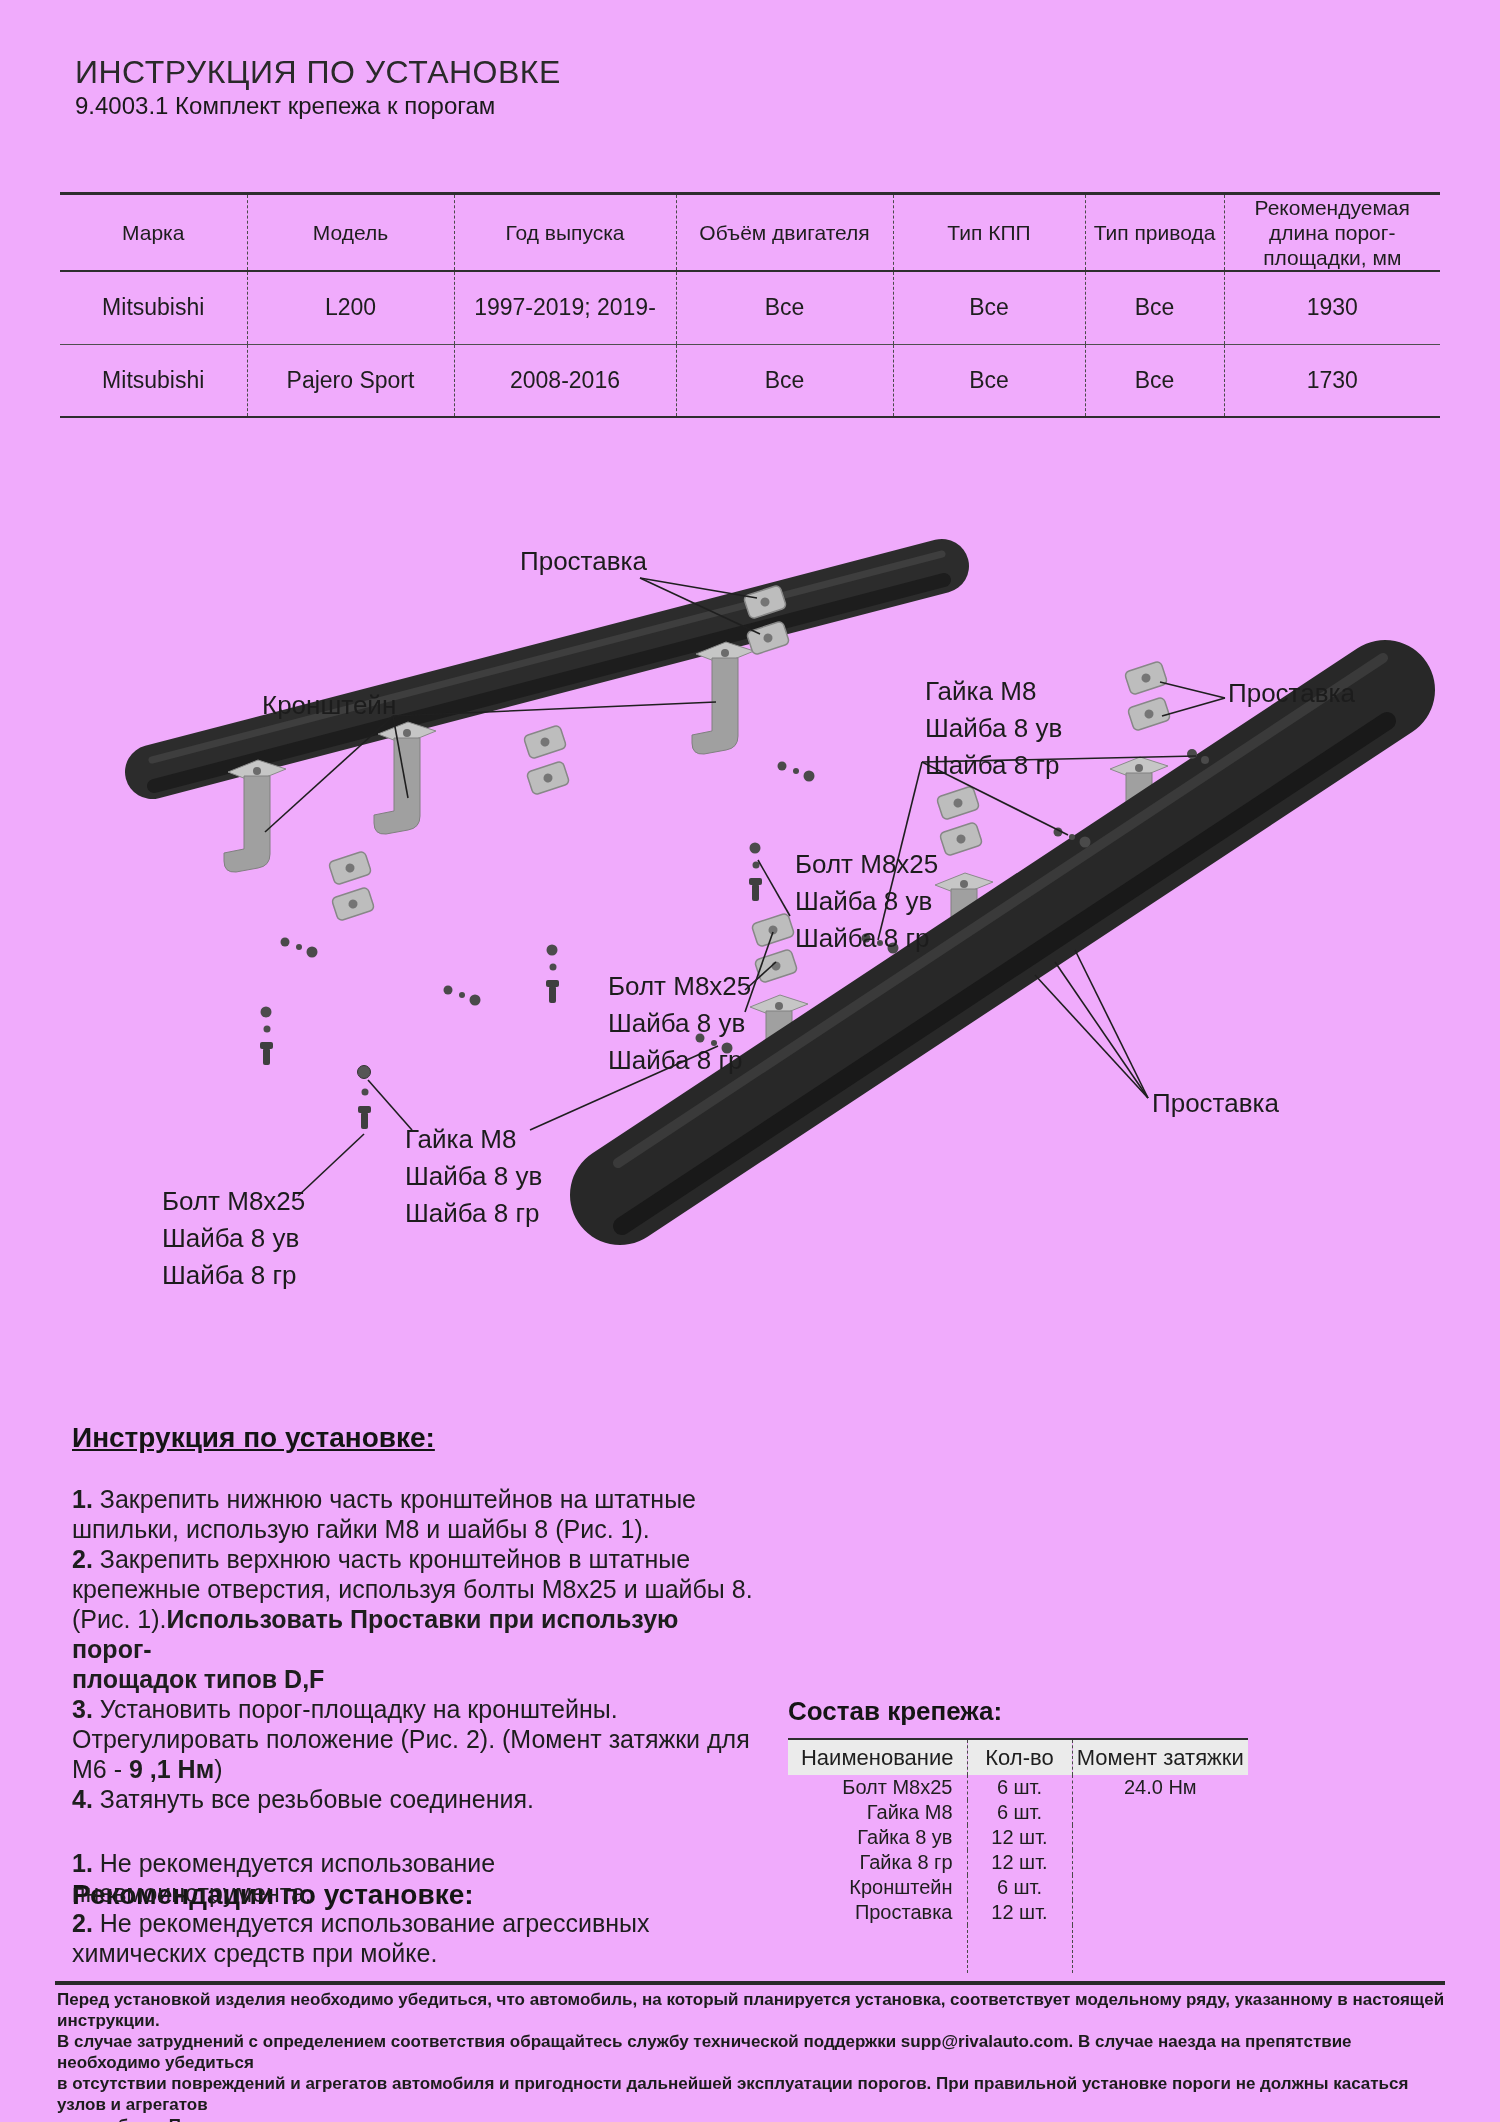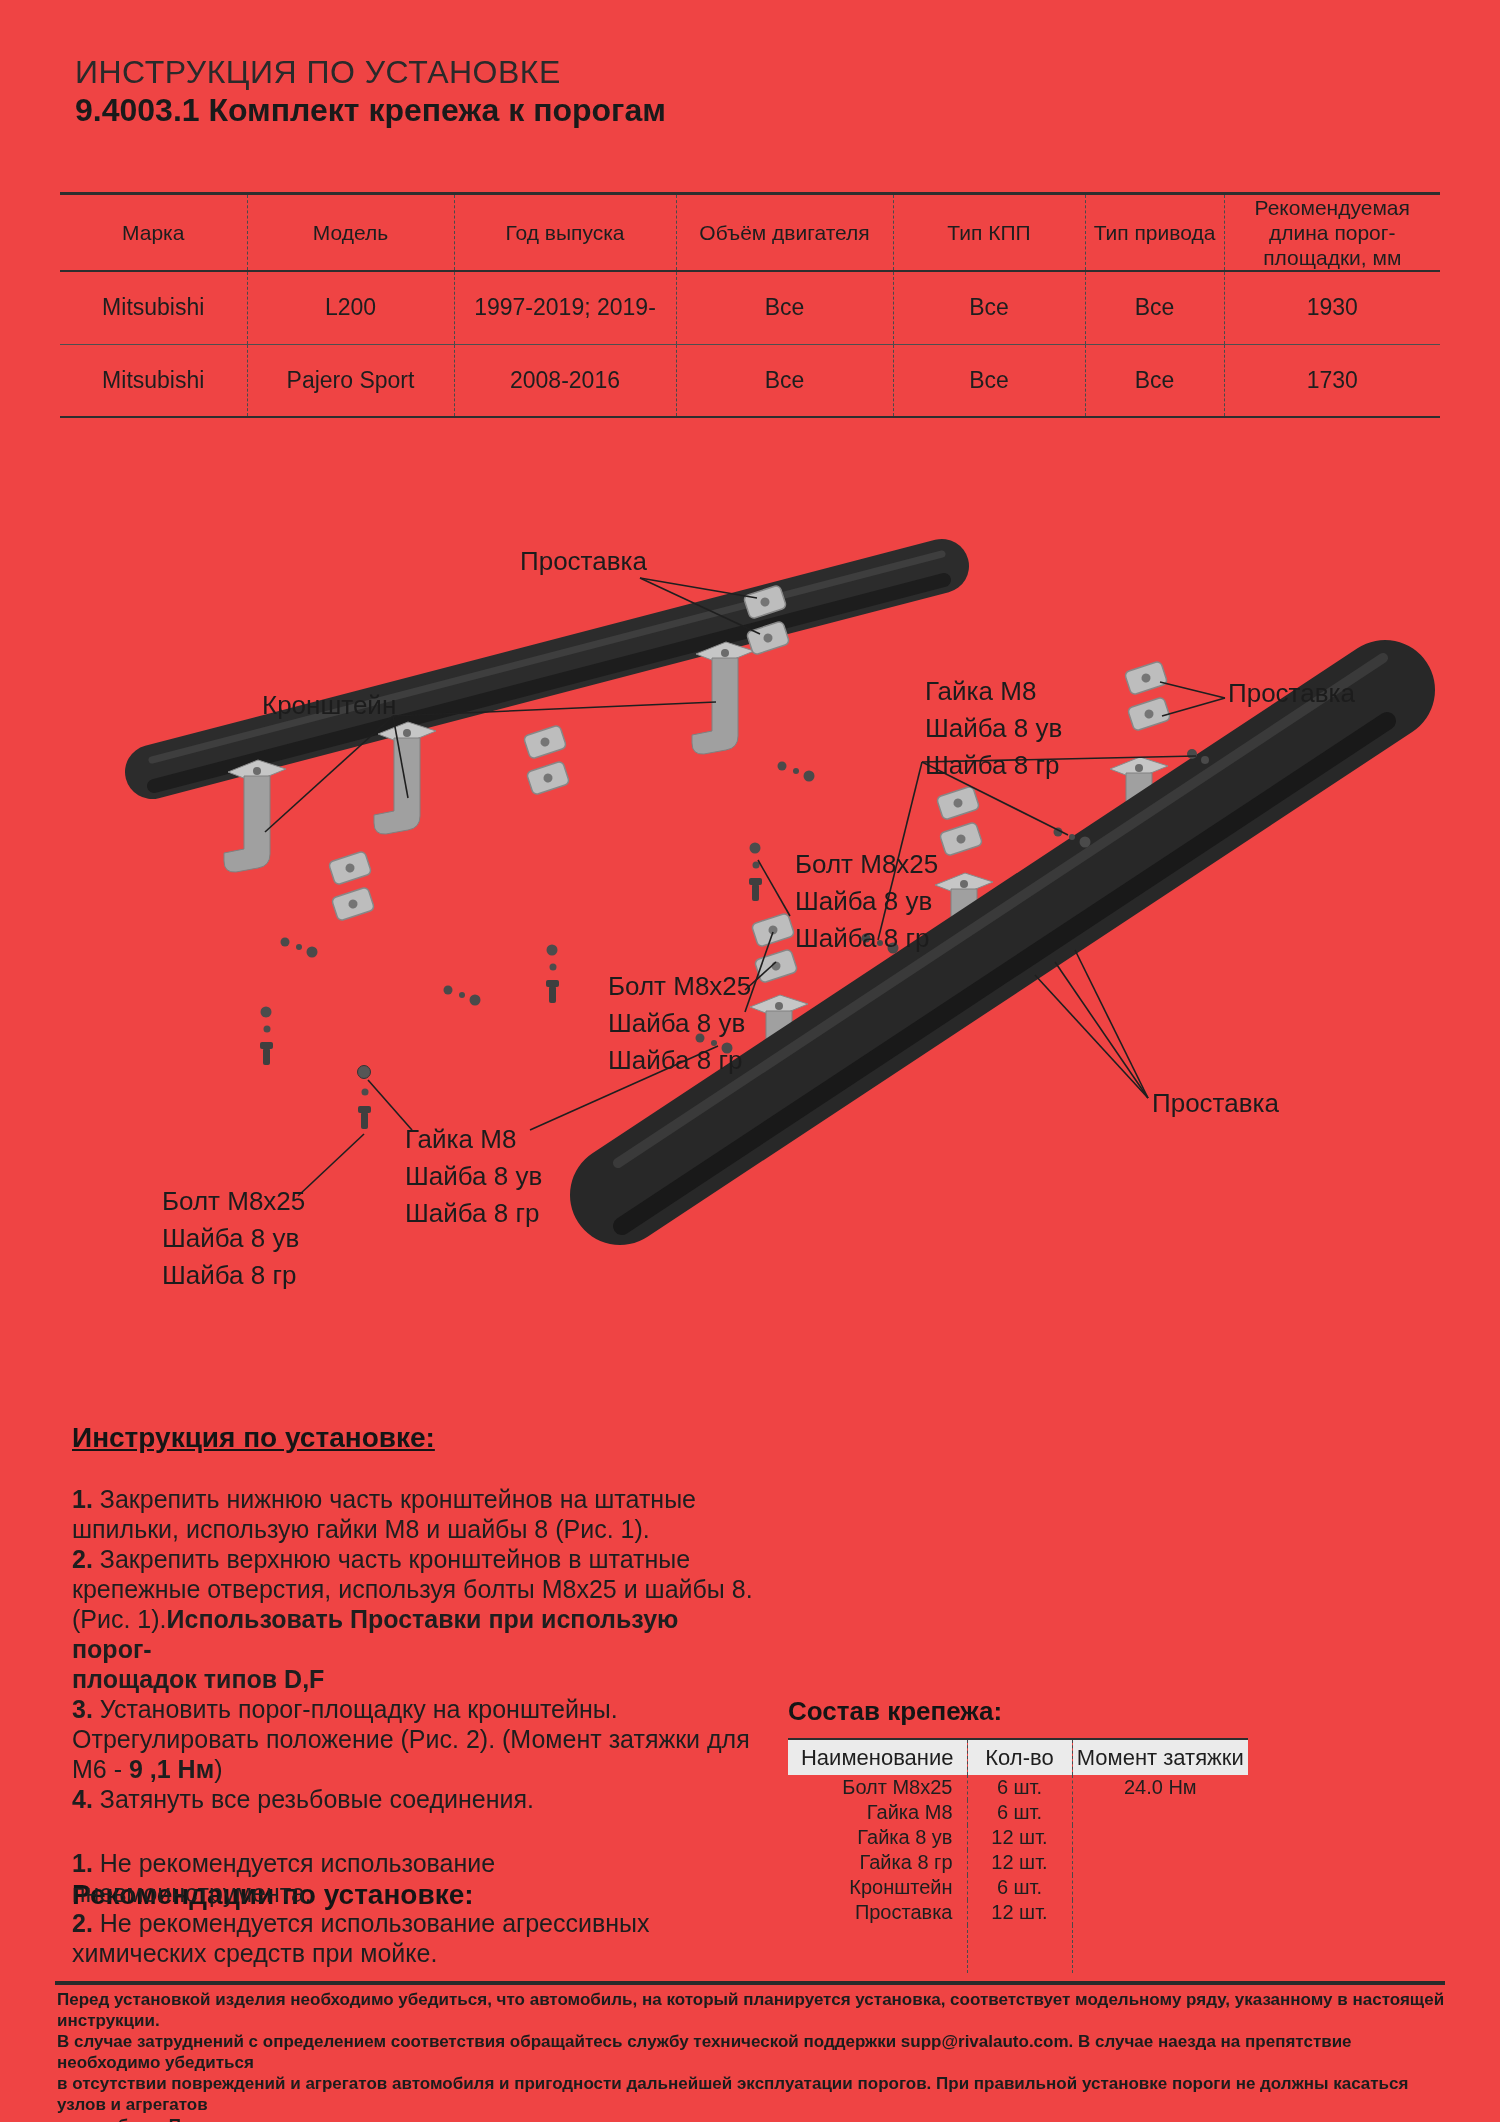--- a/index.html
+++ b/index.html
@@ -1,23 +1,23 @@
 <!DOCTYPE html>
 <html><head>
 <meta charset="utf-8">
 <style>
   html,body{margin:0;padding:0;background:#fff;}
   #page{
-    position:relative;width:1500px;height:2122px;background:#ef4444;overflow:hidden;
+    position:relative;width:1500px;height:2122px;background:#f0abfc;overflow:hidden;
     font-family:"Liberation Sans", sans-serif;color:#1e1e1e;
   }
   .abs{position:absolute;}
   
   #title1{left:75px;top:54px;font-size:32px;color:#2a2a2a;letter-spacing:0.5px;}
-  #title2{left:75px;top:92px;font-size:32px;font-weight:bold;color:#1a1a1a;}
+  #title2{left:75px;top:92px;font-size:24px;font-weight:normal;color:#1a1a1a;}
   
   #fit-wrap{left:60px;top:192px;}
   table.fit{border-collapse:collapse;table-layout:fixed;width:1380px;font-size:23px;color:#1e1e1e;}
   table.fit th,table.fit td{
     border-left:1.5px dashed #4a4a4a;text-align:center;vertical-align:middle;
     font-weight:normal;padding:0 4px;overflow:hidden;margin-top:35px;
   }
   table.fit th:first-child,table.fit td:first-child{border-left:none;}
   table.fit thead tr{height:75px;border-top:3px solid #2e2e2e;border-bottom:2px solid #2e2e2e;}
   table.fit thead th{font-size:21px;line-height:25px;}

